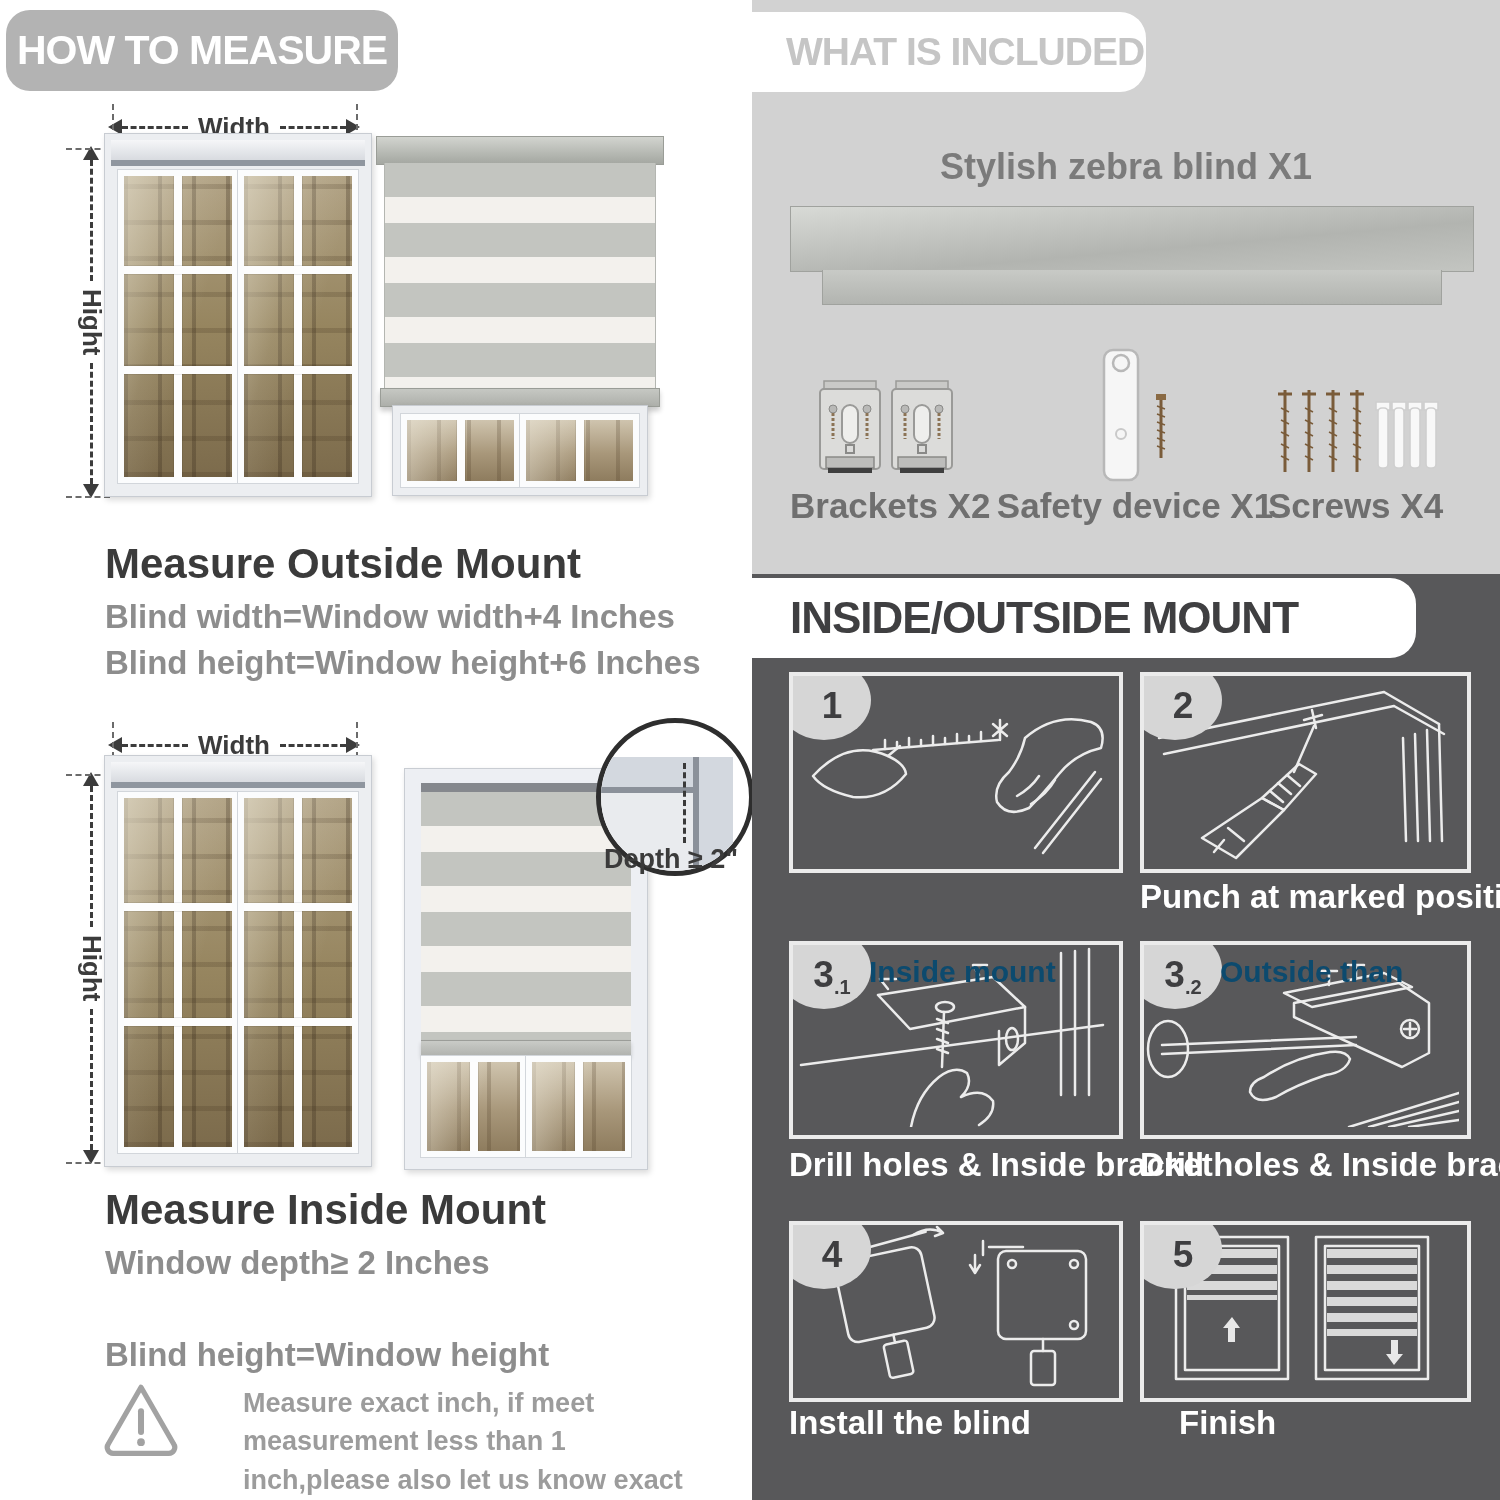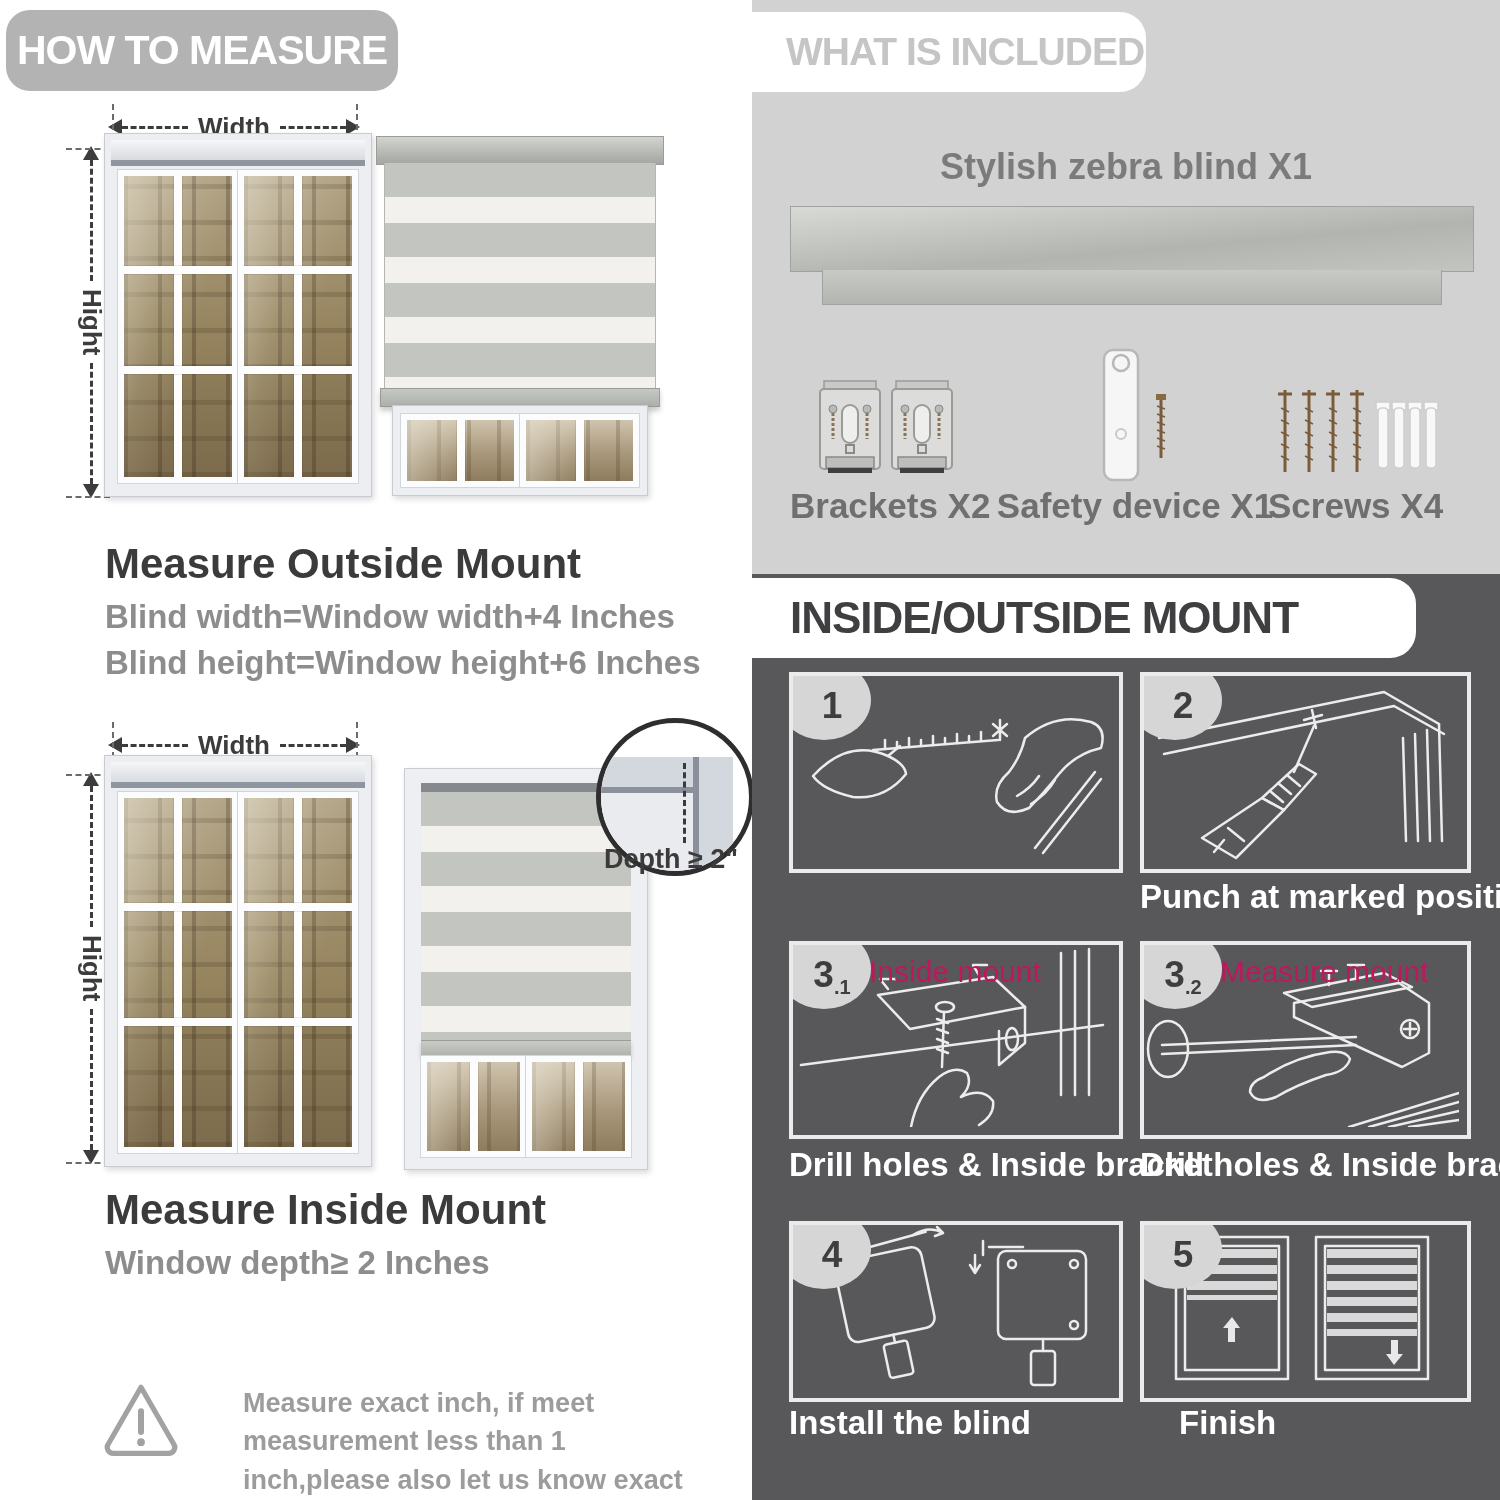--- a/index.html
+++ b/index.html
@@ -96,21 +96,21 @@
   
   .note-text{position:absolute;left:243px;top:1384px;width:462px;font-weight:600;
     font-size:27px;line-height:1.42;color:#9c9c9c;}
 
   
   .stepbox{position:absolute;border:4px solid #ebebeb;overflow:hidden;}
   .stepnum{position:absolute;left:-16px;top:-16px;width:78px;height:68px;background:#d6d6d6;
     border-radius:50%;display:flex;align-items:center;justify-content:center;
     padding:12px 0 0 16px;color:#3e3e40;font-weight:bold;font-size:37px;}
   .stepnum .sub{font-size:20px;align-self:flex-end;padding-bottom:10px;}
-  .steptitle{position:absolute;left:76px;top:10px;color:#be185d;font-weight:normal;font-size:30px;white-space:nowrap;}
+  .steptitle{position:absolute;left:76px;top:10px;color:#0c4a6e;font-weight:bold;font-size:30px;white-space:nowrap;}
   .stepcap{position:absolute;color:#fff;font-weight:bold;font-size:33px;white-space:nowrap;}
   .lineart{stroke:#ececec;fill:none;stroke-width:2.5;stroke-linecap:round;stroke-linejoin:round;}
 </style>
 </head>
 <body>
 
 <div class="stage">
 
   <div class="badge-gray">
     <span>HOW TO MEASURE</span>
@@ -227,20 +227,21 @@
   <div class="callout">
     <div class="co-h"></div>
     <div class="co-v"></div>
     <div class="co-glass"></div>
     <div class="co-d"></div>
   </div>
   <div class="depth-label">Depth ≥ 2"</div>
 
   <div class="h1" style="left:105px;top:1186px">Measure Inside Mount</div>
   <div class="rule" style="left:105px;top:1244px">Window depth≥ 2 Inches</div>
+  <div class="rule" style="left:105px;top:1336px">Blind height=Window height</div>
 
   <svg class="abs" style="left:98px;top:1380px" width="86" height="78" viewBox="0 0 100 90">
     <path d="M50 8 L88 74 A7 7 0 0 1 82 85 L18 85 A7 7 0 0 1 12 74 Z" fill="none" stroke="#a2a2a2" stroke-width="6" stroke-linejoin="round"></path>
     <line x1="50" y1="36" x2="50" y2="60" stroke="#a2a2a2" stroke-width="7" stroke-linecap="round"></line>
     <circle cx="50" cy="72" r="4.5" fill="#a2a2a2"></circle>
   </svg>
   <div class="note-text">Measure exact inch, if meet measurement less than 1 inch,please also let us know exact measurement, please do not leave it</div>
 
   <div class="panel-light"></div>
   <div class="panel-dark"></div>
@@ -392,21 +393,21 @@
       <line x1="18" y1="100" x2="212" y2="92"></line>
       <line x1="18" y1="109" x2="212" y2="100"></line>
       <ellipse cx="24" cy="104" rx="20" ry="28"></ellipse>
       <path d="M120 132 Q150 112 186 107 Q202 105 206 114 Q202 127 182 130 Q152 140 132 152 Q112 160 106 147 Q106 137 120 132 Z"></path>
       <path d="M205 182 L315 148 M225 182 L315 157 M245 182 L315 166 M265 182 L315 175"></path>
     </svg>
     <div class="stepnum">
       <span>3</span>
         <span class="sub">.2</span>
     </div>
-    <div class="steptitle">Measure mount</div>
+    <div class="steptitle">Outside than</div>
   </div>
   <div class="stepcap" style="left:1140px;top:1146px">Drill holes &amp; Inside bracket</div>
 
   <div class="stepbox" style="left:789px;top:1221px;width:326px;height:173px">
     <svg class="lineart" style="position:absolute;left:0;top:0" width="318" height="165" viewBox="0 0 318 165">
       <g transform="rotate(-12 95 70)">
         <path d="M40 22 l105 -6 M40 14 v12"></path>
         <rect x="48" y="28" width="88" height="82" rx="10"></rect>
         <rect x="80" y="118" width="24" height="34" rx="3"></rect>
         <line x1="92" y1="110" x2="92" y2="118"></line>

